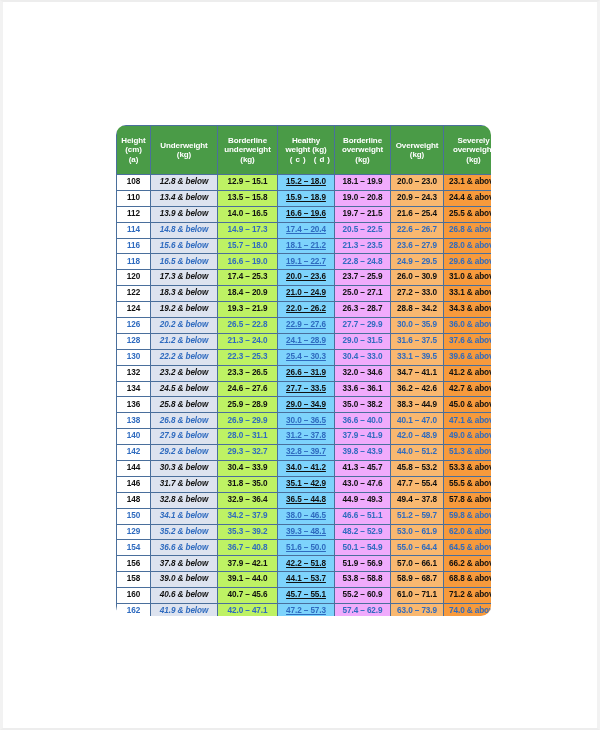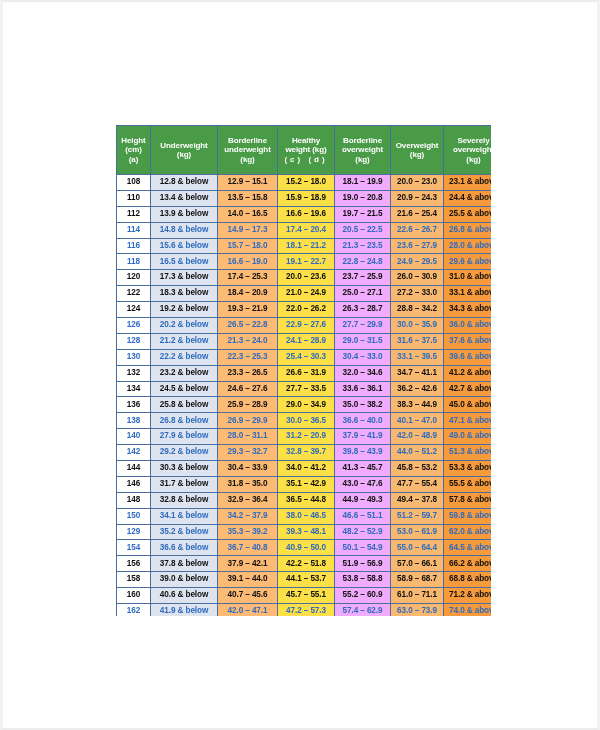--- a/index.html
+++ b/index.html
@@ -31,20 +31,21 @@
   }
 
   
   #table-clip {
     position: absolute;
     left: 113px;
     top: 123px;
     width: 375px;
     height: 491px;
     overflow: hidden;
+    border-radius: 10px;
   }
 
   table#bmi-table {
     border-collapse: collapse;
     table-layout: fixed;
     width: 375px;
     border: 1px solid #4a6f9c;
   }
 
   table#bmi-table th,
@@ -65,33 +66,33 @@
     background: #4a9b47;
     color: #ffffff;
     font-weight: bold;
     height: 46px;
     font-size: 8px;
     line-height: 9.5px;
     padding: 1px 1px;
     border-color: #4a6f9c;
   }
   .hdr-line { display: block; }
-  .hdr-cd   { display: block; letter-spacing: 3px; }
+  .hdr-cd   { display: block; letter-spacing: 3px; text-align: right; }
 
   
   table#bmi-table tbody td {
     height: 14.9px;
     font-weight: bold;
   }
 
   
   td.c-height  { background: #ffffff; }
-  td.c-under   { background: #dde3ef; }
-  td.c-bunder  { background: #fdba74; }
-  td.c-healthy { background: #fde047; }
+  td.c-under   { background: #dde3ef; font-style: italic; }
+  td.c-bunder  { background: #bef264; }
+  td.c-healthy { background: #7dd3fc; text-decoration: underline; }
   td.c-bover   { background: #f0abfc; }
   td.c-over    { background: #f9b870; }
   td.c-sover   { background: #f79a3c; }
 
   
   tr.ink-dark td { color: #111111; }
   tr.ink-blue td { color: #2f6bbf; }
 
   
   col.w-height  { width: 34px; }
@@ -297,21 +298,21 @@
             <td class="c-bunder">26.9 – 29.9</td>
             <td class="c-healthy">30.0 – 36.5</td>
             <td class="c-bover">36.6 – 40.0</td>
             <td class="c-over">40.1 – 47.0</td>
             <td class="c-sover">47.1 &amp; above</td>
           </tr>
           <tr class="ink-blue">
             <td class="c-height">140</td>
             <td class="c-under">27.9 &amp; below</td>
             <td class="c-bunder">28.0 – 31.1</td>
-            <td class="c-healthy">31.2 – 20.9</td>
+            <td class="c-healthy">31.2 – 37.8</td>
             <td class="c-bover">37.9 – 41.9</td>
             <td class="c-over">42.0 – 48.9</td>
             <td class="c-sover">49.0 &amp; above</td>
           </tr>
           <tr class="ink-blue">
             <td class="c-height">142</td>
             <td class="c-under">29.2 &amp; below</td>
             <td class="c-bunder">29.3 – 32.7</td>
             <td class="c-healthy">32.8 – 39.7</td>
             <td class="c-bover">39.8 – 43.9</td>
@@ -360,21 +361,21 @@
             <td class="c-bunder">35.3 – 39.2</td>
             <td class="c-healthy">39.3 – 48.1</td>
             <td class="c-bover">48.2 – 52.9</td>
             <td class="c-over">53.0 – 61.9</td>
             <td class="c-sover">62.0 &amp; above</td>
           </tr>
           <tr class="ink-blue">
             <td class="c-height">154</td>
             <td class="c-under">36.6 &amp; below</td>
             <td class="c-bunder">36.7 – 40.8</td>
-            <td class="c-healthy">40.9 – 50.0</td>
+            <td class="c-healthy">51.6 – 50.0</td>
             <td class="c-bover">50.1 – 54.9</td>
             <td class="c-over">55.0 – 64.4</td>
             <td class="c-sover">64.5 &amp; above</td>
           </tr>
           <tr class="ink-dark">
             <td class="c-height">156</td>
             <td class="c-under">37.8 &amp; below</td>
             <td class="c-bunder">37.9 – 42.1</td>
             <td class="c-healthy">42.2 – 51.8</td>
             <td class="c-bover">51.9 – 56.9</td>

